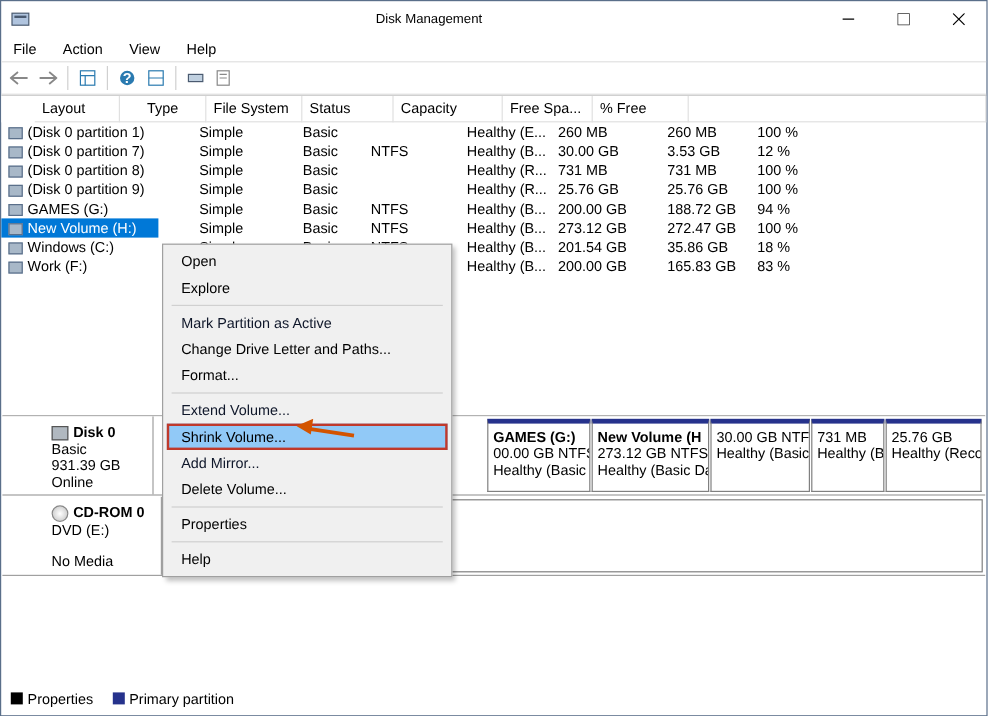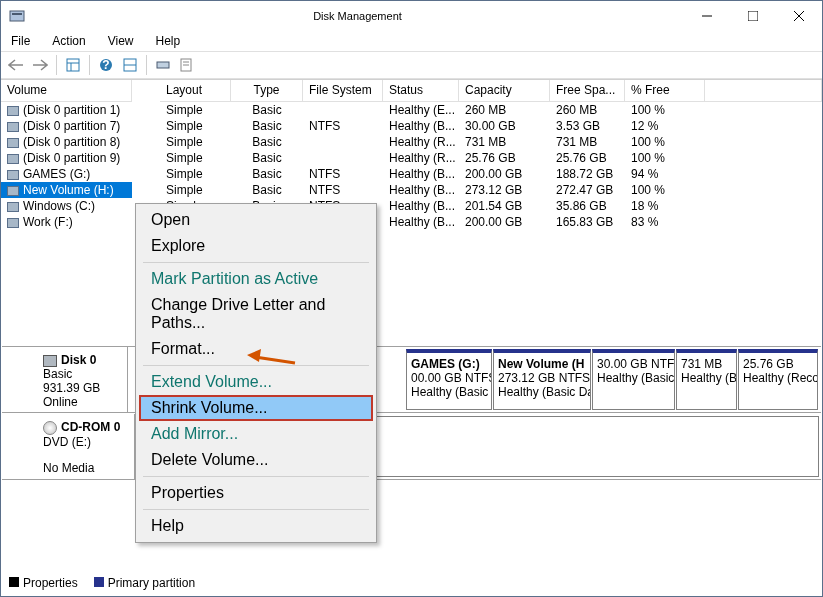--- a/index.html
+++ b/index.html
@@ -36,22 +36,22 @@
 .disk-label { width: 98px; padding: 6px; border-right: 1px solid #a0a0a0; }
 .disk-label .dname { font-weight: bold; }
 .disk-icon { display: inline-block; width: 14px; height: 12px; background: #b0b8c0; border: 1px solid #555; margin-right: 4px; vertical-align: middle; }
 .part-area { flex: 1; display: flex; padding: 2px; gap: 0; position: relative; }
 .part { border: 1px solid #808080; border-top: 4px solid #26328c; padding: 4px 4px; overflow: hidden; white-space: nowrap; font-size: 11px; margin-right: 1px; }
 .part .pname { font-weight: bold; }
 .no-media { flex: 1; border: 1px solid #808080; display: flex; align-items: center; padding-left: 8px; }
 .legend { position: absolute; bottom: 6px; left: 8px; display: flex; gap: 16px; align-items: center; font-size: 11px; }
 .legend .sw { width: 10px; height: 10px; display: inline-block; margin-right: 4px; }
 .context-menu { position: absolute; left: 134px; top: 202px; width: 242px; background: #f0f0f0; border: 1px solid #a0a0a0; box-shadow: 3px 3px 4px rgba(0,0,0,0.25); padding: 3px; z-index: 100; }
-.context-menu .mitem { padding: 4px 8px 4px 12px; font-size: 16px; }
-.context-menu .mitem.disabled { color: #0f766e; }
+.context-menu .mitem { padding: 4px 8px 4px 12px; font-size: 12px; }
+.context-menu .mitem.disabled { color: #0f172a; }
 .context-menu .msep { height: 1px; background: #d0d0d0; margin: 3px 4px; }
 .context-menu .mitem.hl { background: #91c9f7; border: 2px solid #c0392b; padding: 2px 6px 2px 10px; }
 .arrow-annot { position: absolute; left: 246px; top: 348px; z-index: 101; color: #d35400; }
 </style>
 </head>
 <body>
 
 <div class="titlebar">
   <span class="icon">
     <svg width="16" height="16">
@@ -129,21 +129,20 @@
       <svg width="14" height="14">
         <rect x="1" y="1" width="10" height="12" fill="#fff" stroke="#888"></rect>
         <line x1="3" y1="4" x2="9" y2="4" stroke="#888"></line>
         <line x1="3" y1="7" x2="9" y2="7" stroke="#888"></line>
       </svg>
     </div>
 </div>
 
 <div class="table-wrap">
   <div class="headers">
-    <div class="hcell col0">Volume</div>
     <div class="hcell col1">Layout</div>
     <div class="hcell col2">Type</div>
     <div class="hcell col3">File System</div>
     <div class="hcell col4">Status</div>
     <div class="hcell col5">Capacity</div>
     <div class="hcell col6">Free Spa...</div>
     <div class="hcell col7">% Free</div>
     <div class="hcell col8"></div>
   </div>
   <div class="rows" id="rows">

